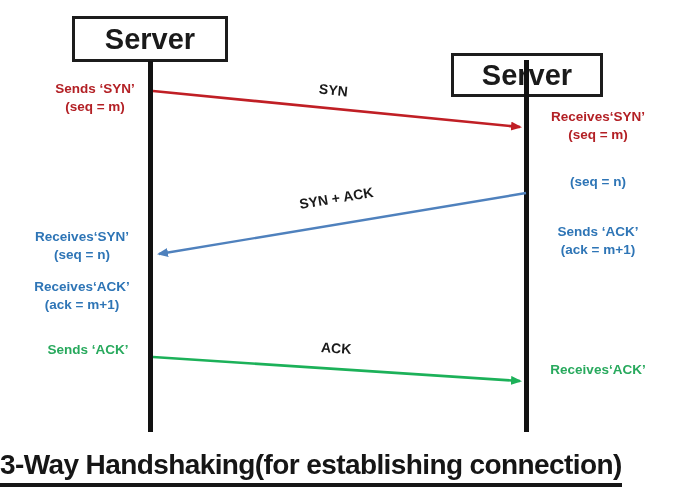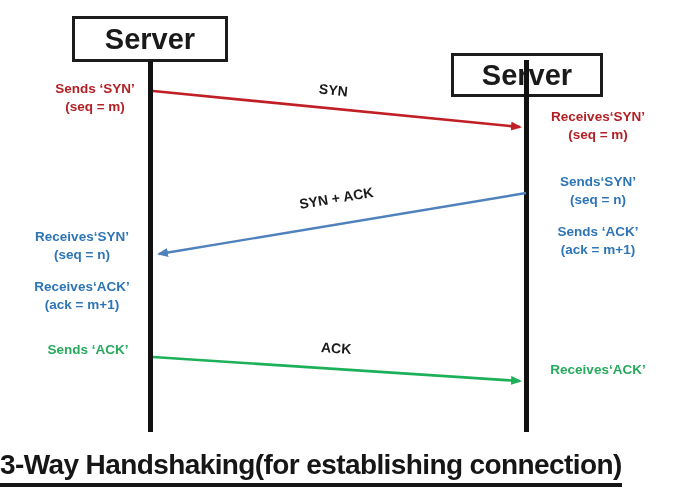--- a/index.html
+++ b/index.html
@@ -125,21 +125,20 @@
 
   <div class="note n-client-sends-syn" style="color: rgb(179, 32, 37);">
     <div>Sends ‘SYN’</div>
     <div>(seq = m)</div>
   </div>
   <div class="note n-server-receives-syn" style="color: rgb(179, 32, 37);">
     <div>Receives‘SYN’</div>
     <div>(seq = m)</div>
   </div>
   <div class="note n-server-sends-syn" style="color: rgb(46, 117, 182);">
-    <div>Sends‘SYN’</div>
     <div>(seq = n)</div>
   </div>
   <div class="note n-server-sends-ack" style="color: rgb(46, 117, 182);">
     <div>Sends ‘ACK’</div>
     <div>(ack = m+1)</div>
   </div>
   <div class="note n-client-receives-syn" style="color: rgb(46, 117, 182);">
     <div>Receives‘SYN’</div>
     <div>(seq = n)</div>
   </div>

